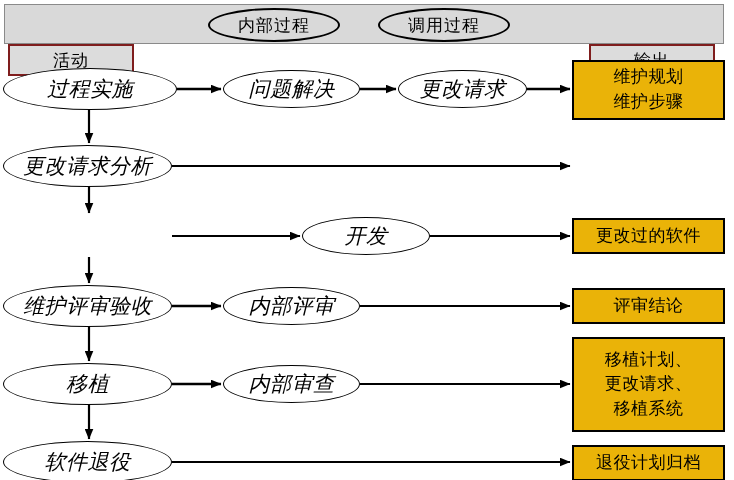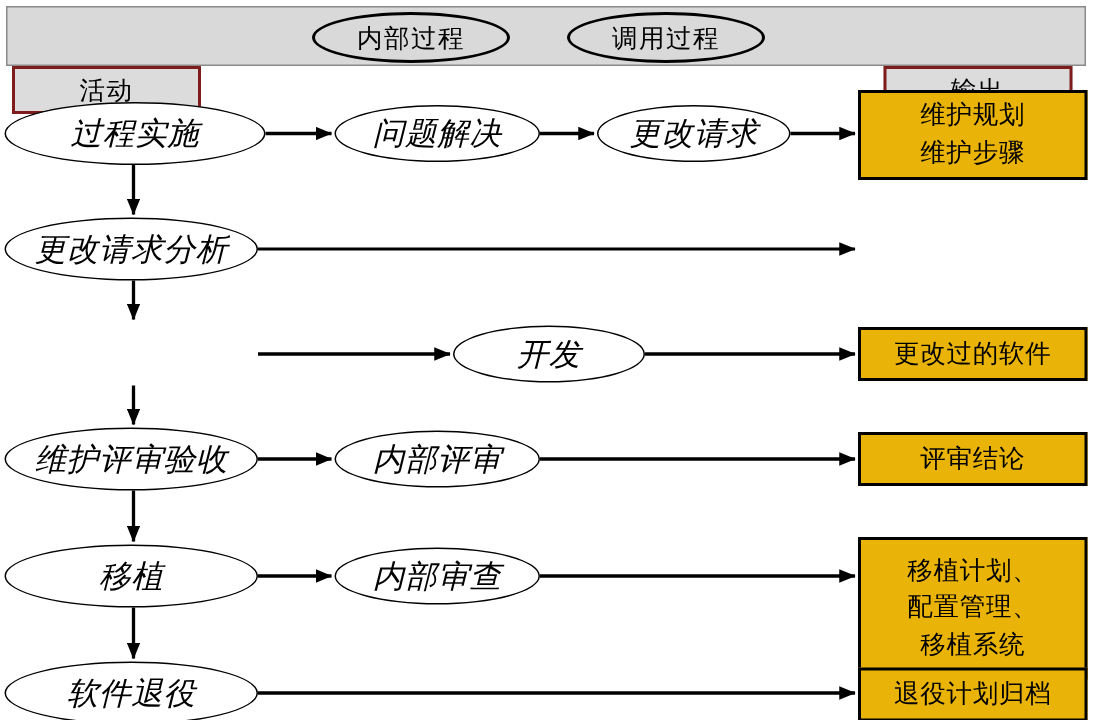--- a/index.html
+++ b/index.html
@@ -139,23 +139,23 @@
 
 
   <div class="out-box" style="left:572px;top:218px;width:153px;height:36px;">
     <span>更改过的软件</span>
   </div>
 
   <div class="out-box" style="left:572px;top:288px;width:153px;height:36px;justify-content:center;">
     <span>评审结论</span>
   </div>
 
-  <div class="out-box" style="left:572px;top:337px;width:153px;height:95px;margin-top:21px;">
+  <div class="out-box" style="left:572px;top:337px;width:153px;height:95px;">
     <span>移植计划、</span>
-    <span>配置管理、</span>
+    <span>更改请求、</span>
     <span>移植系统</span>
   </div>
 
   <div class="out-box" style="left:572px;top:445px;width:153px;height:36px;">
     <span>退役计划归档</span>
   </div>
 
 </div>
 
 </body></html>

